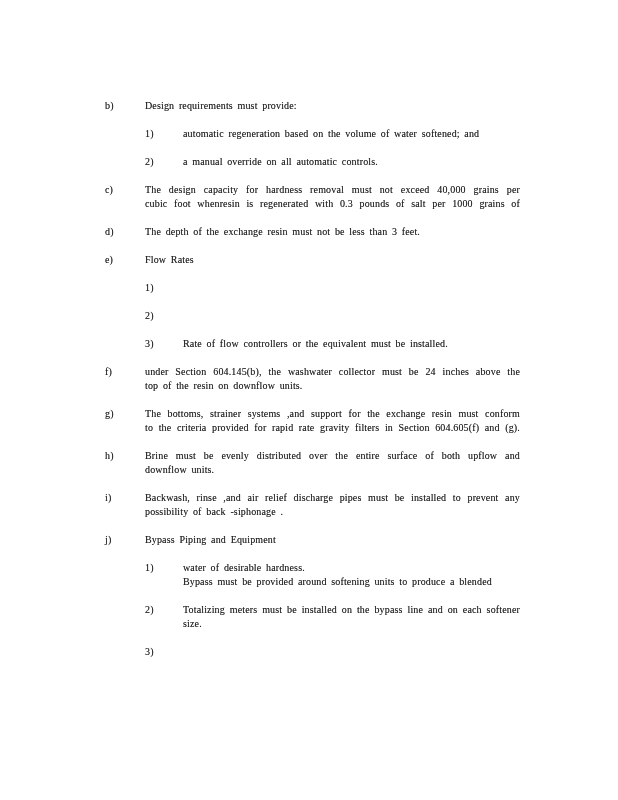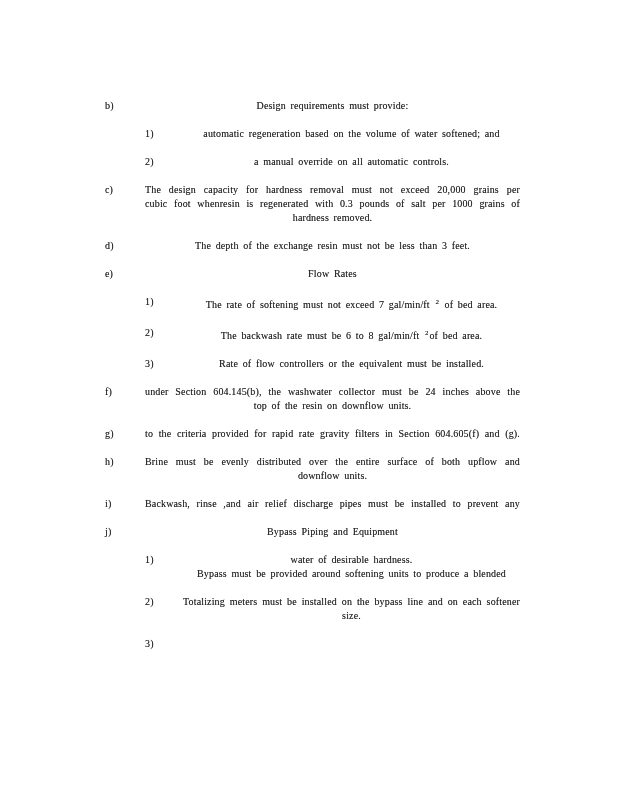--- a/index.html
+++ b/index.html
@@ -15,21 +15,21 @@
     font-size:10px;line-height:14px;color:#232323;word-spacing:2px;
     letter-spacing:0.15px;
     text-shadow:0 0 0.4px rgba(40,40,40,0.55);
   }
   .item{display:flex;margin:0 0 14px 0;}
   .item.l2{margin-left:40px;}
   .lab{flex:0 0 40px;}
   .item.l2 .lab{flex:0 0 38px;}
   .txt{flex:1 1 auto;min-width:0;}
   .jl{text-align:justify;text-align-last:justify;}
-  .ll{text-align:center;}
+  .ll{text-align:left;}
   .tight{word-spacing:0.5px;font-family:Liberation Serif, serif;}
   .sup{font-size:7px;vertical-align:4px;padding:0 1px;letter-spacing:0;}
 </style>
 </head>
 <body>
 
 <div class="page">
   <div class="content">
 
     <div class="item l1">
@@ -49,88 +49,83 @@
     <div class="item l2">
       <div class="lab">2)</div>
       <div class="txt">
         <div class="ll">a manual override on all automatic controls.</div>
       </div>
     </div>
 
     <div class="item l1">
       <div class="lab">c)</div>
       <div class="txt">
-        <div class="jl">The design capacity for hardness removal must not exceed 20,000 grains per</div>
+        <div class="jl">The design capacity for hardness removal must not exceed 40,000 grains per</div>
         <div class="jl">cubic foot whenresin is regenerated with 0.3 pounds of salt per 1000 grains of</div>
-        <div class="ll">hardness removed.</div>
       </div>
     </div>
 
     <div class="item l1">
       <div class="lab">d)</div>
       <div class="txt">
         <div class="ll">The depth of the exchange resin must not be less than 3 feet.</div>
       </div>
     </div>
 
     <div class="item l1">
       <div class="lab">e)</div>
       <div class="txt">
         <div class="ll">Flow Rates</div>
       </div>
     </div>
 
     <div class="item l2">
       <div class="lab">1)</div>
-      <div class="txt">
-        <div class="ll"><span>The rate of softening must not exceed 7 gal/min/ft </span><span class="sup">2</span><span> of bed area.</span></div>
-      </div>
     </div>
 
     <div class="item l2">
       <div class="lab">2)</div>
-      <div class="txt">
-        <div class="ll"><span>The backwash rate must be 6 to 8 gal/min/ft </span><span class="sup">2</span><span>of bed area.</span></div>
-      </div>
     </div>
 
     <div class="item l2">
       <div class="lab">3)</div>
       <div class="txt">
         <div class="ll">Rate of flow controllers or the equivalent must be installed.</div>
       </div>
     </div>
 
     <div class="item l1">
       <div class="lab">f)</div>
       <div class="txt">
         <div class="jl">under Section 604.145(b), the washwater collector must be 24 inches above the</div>
         <div class="ll">top of the resin on downflow units.</div>
       </div>
     </div>
 
     <div class="item l1">
       <div class="lab">g)</div>
       <div class="txt">
+        <div class="jl">The bottoms, strainer systems ,and support for the exchange resin must conform</div>
         <div class="jl tight">to the criteria provided for rapid rate gravity filters in Section 604.605(f) and (g).</div>
       </div>
     </div>
 
     <div class="item l1">
       <div class="lab">h)</div>
       <div class="txt">
         <div class="jl">Brine must be evenly distributed over the entire surface of both upflow and</div>
         <div class="ll">downflow units.</div>
       </div>
     </div>
 
     <div class="item l1">
       <div class="lab">i)</div>
       <div class="txt">
         <div class="jl">Backwash, rinse ,and air relief discharge pipes must be installed to prevent any</div>
+        <div class="ll">possibility of back -siphonage .</div>
       </div>
     </div>
 
     <div class="item l1">
       <div class="lab">j)</div>
       <div class="txt">
         <div class="ll">Bypass Piping and Equipment</div>
       </div>
     </div>
 

